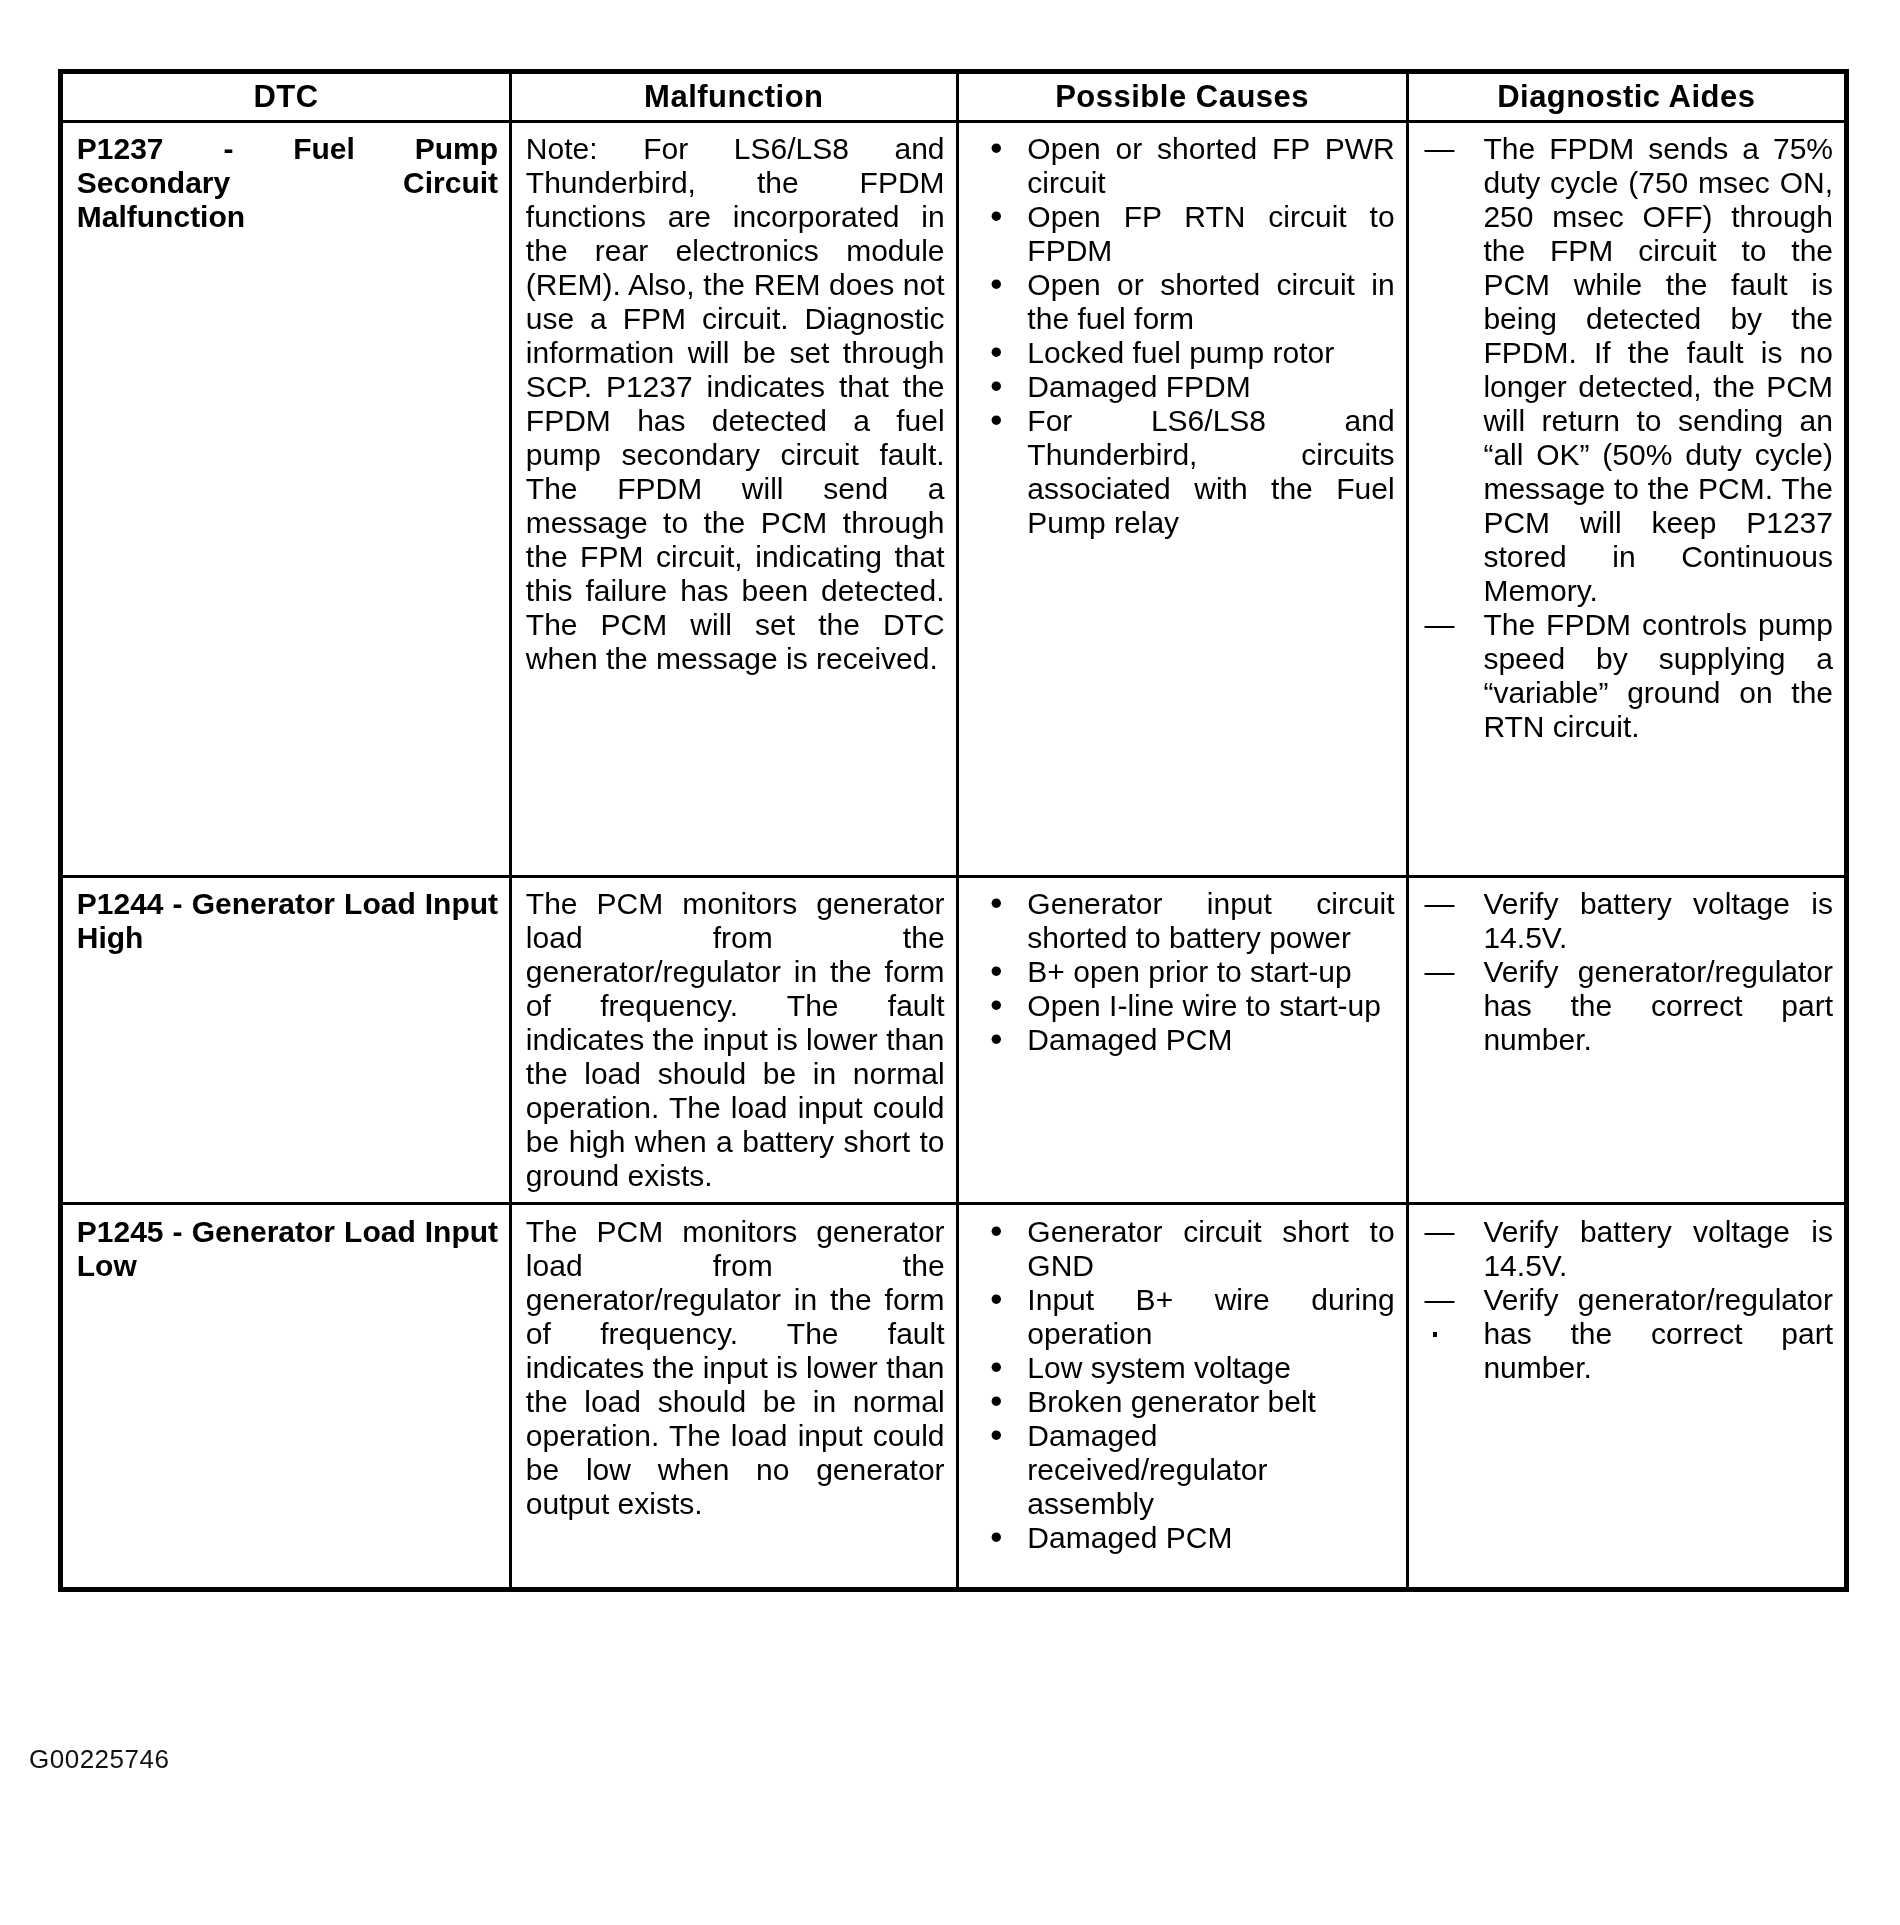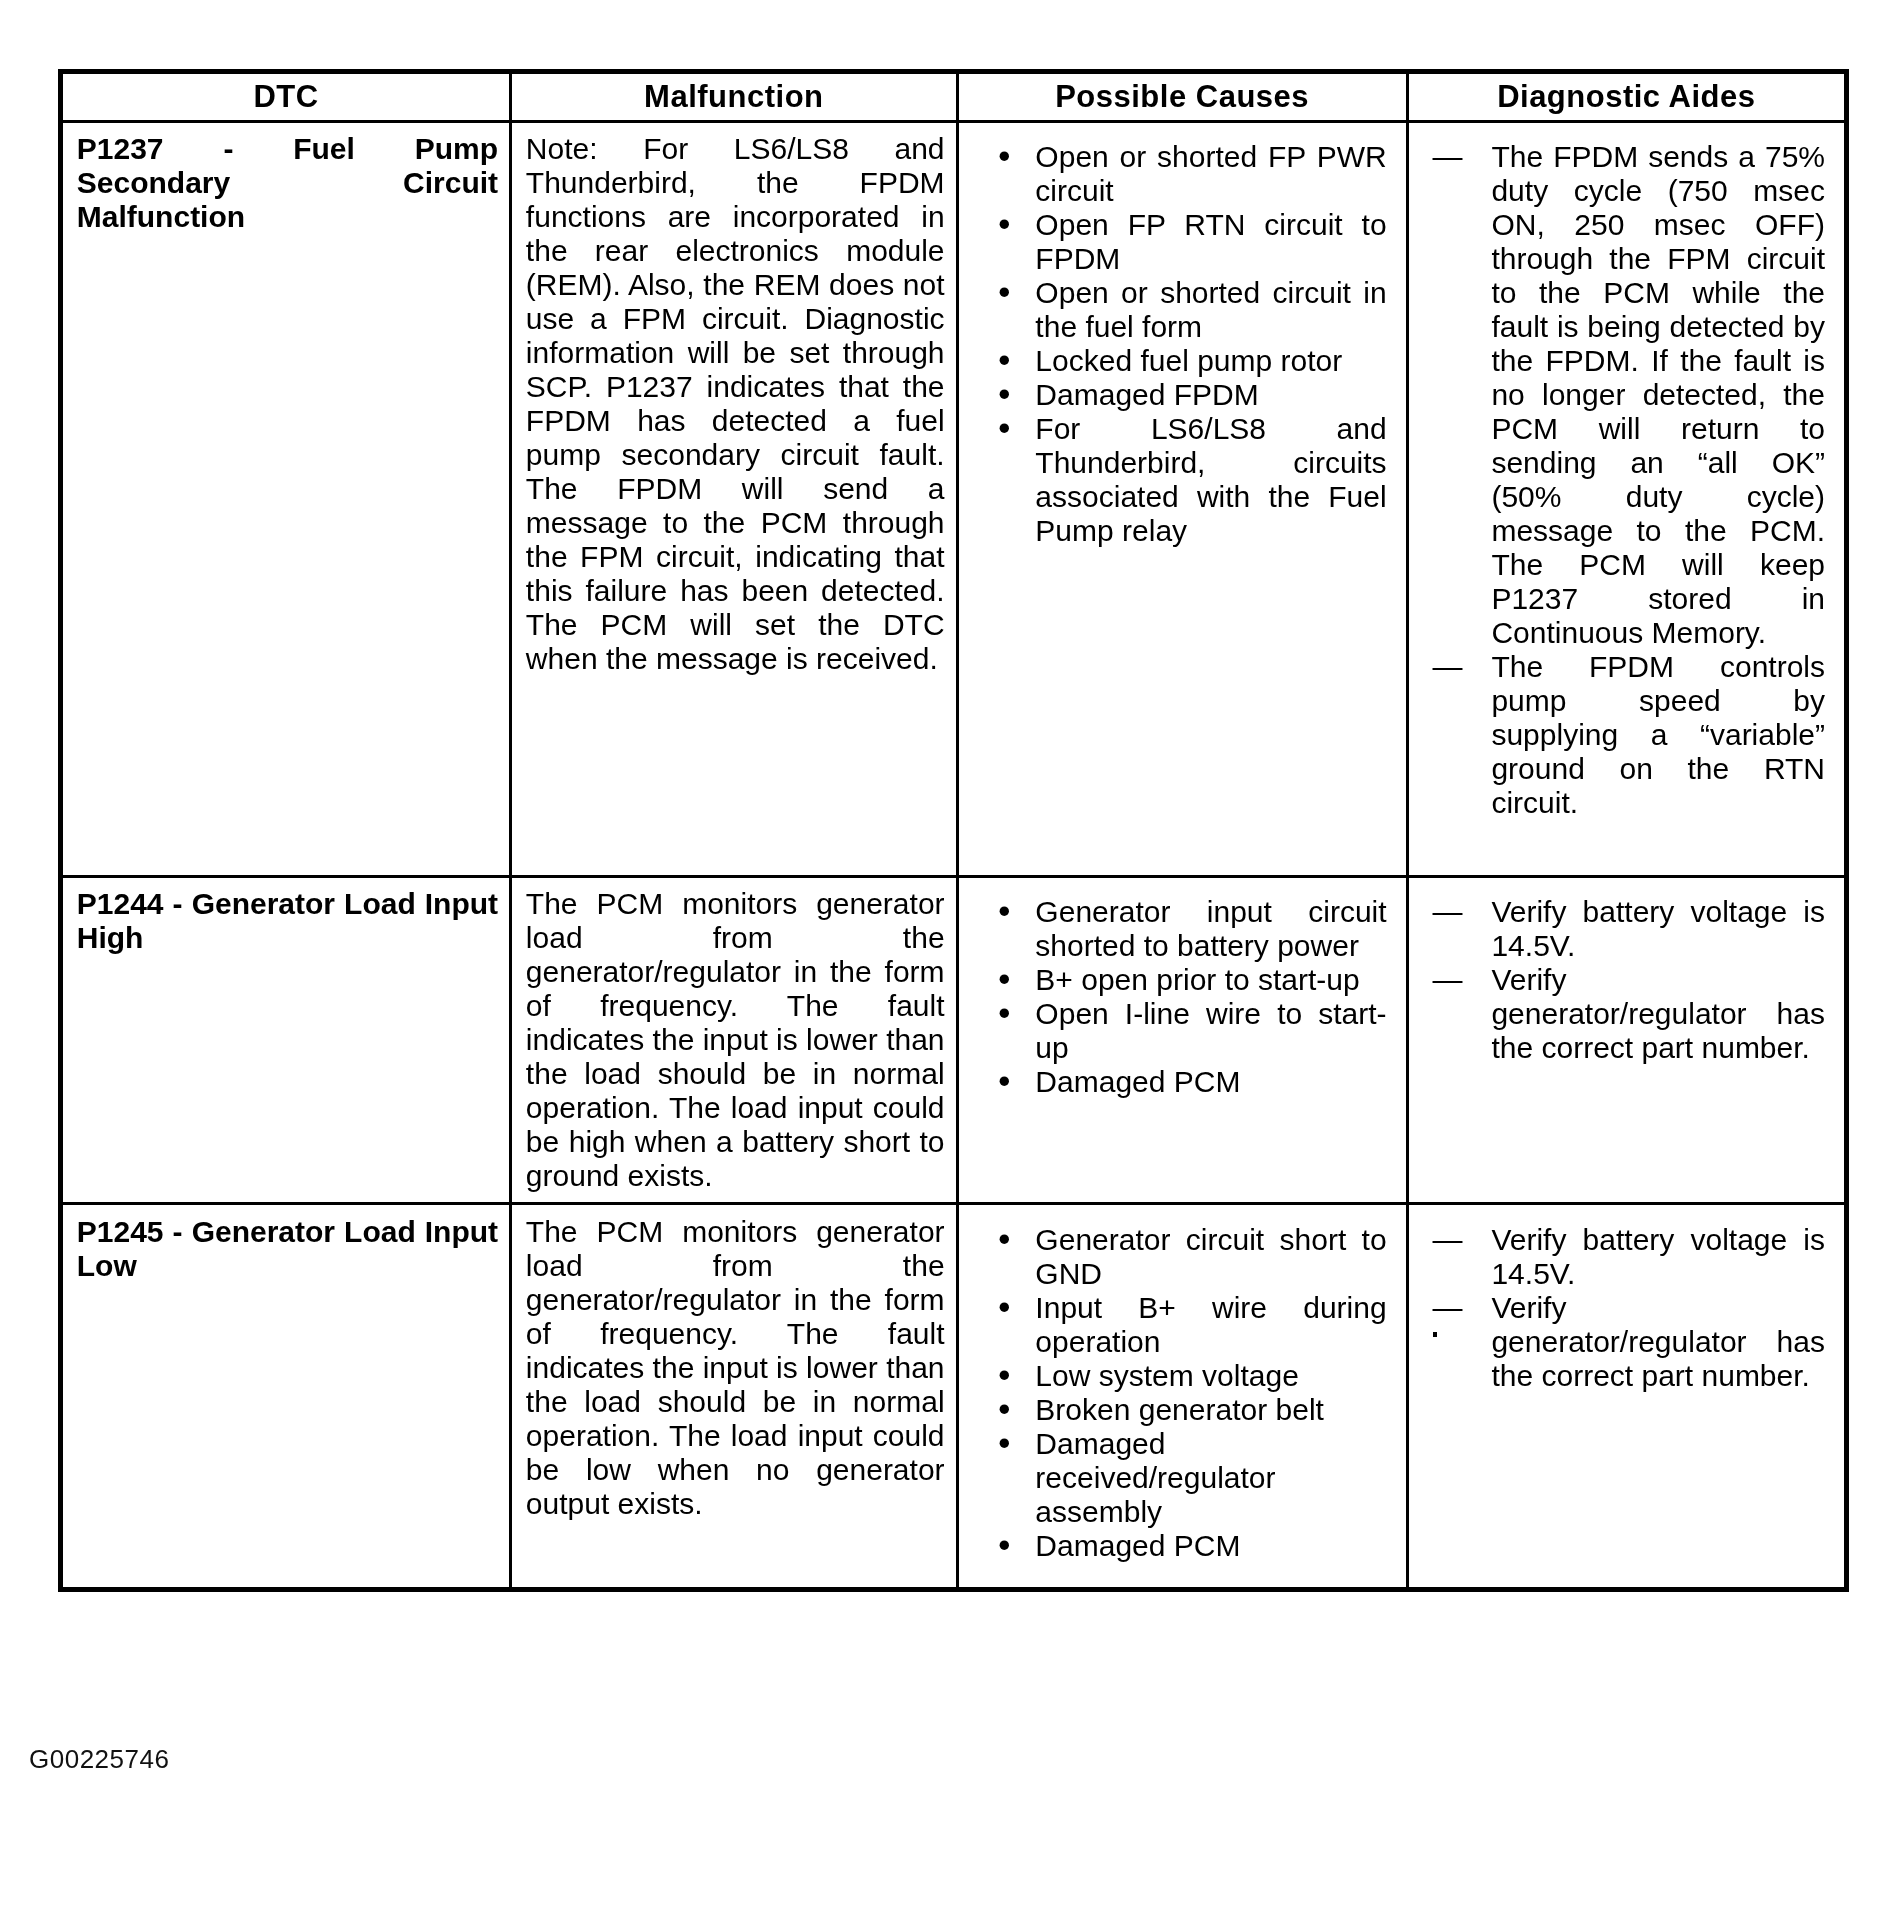--- a/index.html
+++ b/index.html
@@ -52,21 +52,21 @@
     line-height: 34px;
   }
   .dtc-cell {
     font-weight: 700;
     text-align: justify;
   }
   .desc-cell {
     text-align: justify;
   }
   ul.bullet-list, ul.dash-list {
-    margin: 8px;
+    margin: 0;
     list-style: none;
   }
   ul.bullet-list { padding-left: 55px; }
   ul.dash-list   { padding-left: 61px; }
   ul.bullet-list li, ul.dash-list li {
     position: relative;
     text-align: justify;
   }
   ul.bullet-list li::before {
     content: "\2022";

